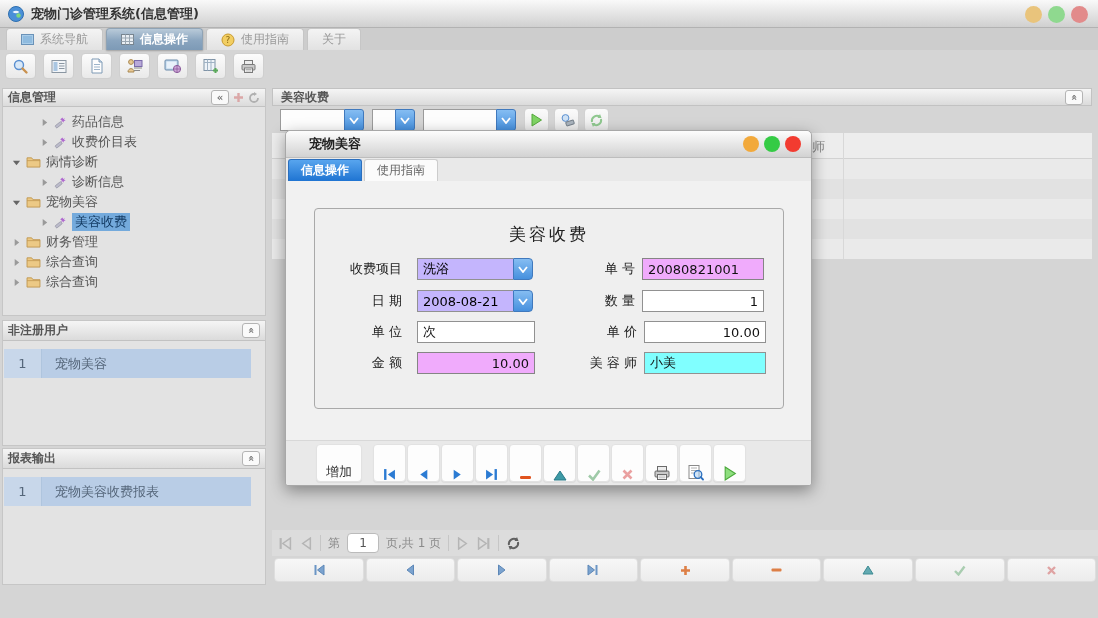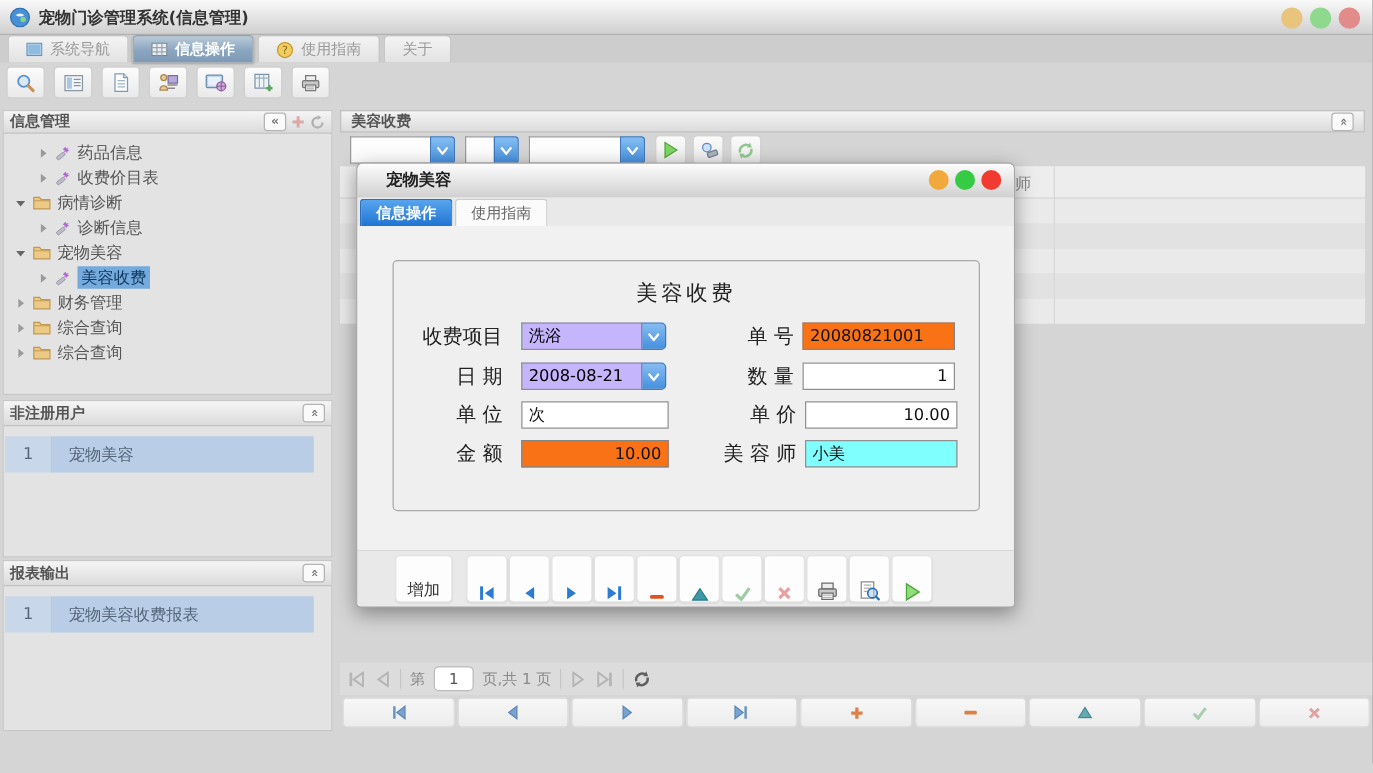--- a/index.html
+++ b/index.html
@@ -34,21 +34,21 @@
   .phd { height:18px; background:linear-gradient(#f5f5f5,#dbdbdb); border-bottom:1px solid #c2c2c2;
     display:flex; align-items:center; padding:0 5px; font-size:12px; font-weight:bold; color:#555; }
   .phd .sp { flex:1; }
   .hbtn { width:18px; height:15px; border:1px solid #b4b4b4; border-radius:3px; background:#fafafa;
     color:#777; font-size:10px; line-height:13px; text-align:center; margin-left:4px; }
   .hico { margin-left:4px; display:flex; }
   .up { display:inline-block; transform:rotate(90deg); }
 
   .tree { padding-top:5px; }
   .ti { height:20px; display:flex; align-items:center; gap:5px; font-size:13px; color:#555; }
-  .ti.l1 { padding-left:9px; } .ti.l2 { padding-left:27px;font-family:Liberation Mono, monospace; }
+  .ti.l1 { padding-left:9px; } .ti.l2 { padding-left:37px;font-family:Liberation Mono, monospace; }
   .ti .sel { background:#74aadc; color:#10375f; padding:0 3px; }
 
   .prow { display:flex; height:29px; margin:8px 14px 0 1px; font-size:13px; color:#55667a; }
   .prow .num { width:38px; background:#c8d7ea; border-right:1px solid #afc5de;
     display:flex; align-items:center; justify-content:center; }
   .prow .lbl { flex:1; background:#b9cde6; display:flex; align-items:center; padding-left:13px; }
 
   
   .mhd { position:absolute; left:272px; top:88px; right:6px; height:18px;
     background:linear-gradient(#f5f5f5,#dbdbdb); border:1px solid #c2c2c2;
@@ -100,25 +100,25 @@
   .dtabs { height:23px; background:#e9e9e9; display:flex; align-items:flex-end; padding-left:2px; gap:2px; }
   .dtab { height:22px; display:flex; align-items:center; padding:0 12px; font-size:12px; color:#666;
     background:#fbfbfb; border:1px solid #ccc; border-bottom:none; border-radius:3px 3px 0 0; }
   .dtab.act { background:linear-gradient(#58a5ee,#1f74d2); color:#fff; font-weight:bold; border-color:#2b6fbe; }
   .dbody { flex:1; position:relative; background:#f1f1f1; }
   .fpanel { position:absolute; left:28px; top:27px; width:470px; height:201px;
     background:#efefef; border:1px solid #a9a9a9; border-radius:4px; }
   .ftitle { position:absolute; left:0; right:0; top:14px; text-align:center; font-size:17px;
     color:#222; letter-spacing:3px; }
   .frow { position:absolute; left:0; display:flex; align-items:center; height:22px; }
-  .flbl { font-size:16px; color:#222; text-align:right; }
+  .flbl { font-size:13px; color:#222; text-align:right; }
   .lb1 { width:87px; } .lb2 { width:75px; }
   .fld { height:22px; border:1px solid #919191; background:#fff; font:13px "DejaVu Sans",sans-serif;
     padding:0 5px; color:#111; display:flex; align-items:center; }
-  .fld.ro { background:#f97316; border-color:#858585; }
+  .fld.ro { background:#f0abfc; border-color:#858585; }
   .fld.num { justify-content:flex-end; }
   input.fld { display:inline-block; }
   input.fld.num { text-align:right; }
   input.hl { background:#80ffff; }
   .w1 { width:118px; } .w2 { width:122px; }
   .combo2 { display:flex; }
   .combo2 input { width:96px; height:22px; border:1px solid #919191; border-right:none;
     padding:0 5px; font:13px "DejaVu Sans",sans-serif; background:#c4b5fd; }
 
   .dtools { height:45px; background:#e9e9e9; border-top:1px solid #d8d8d8; border-radius:0 0 3px 3px;

